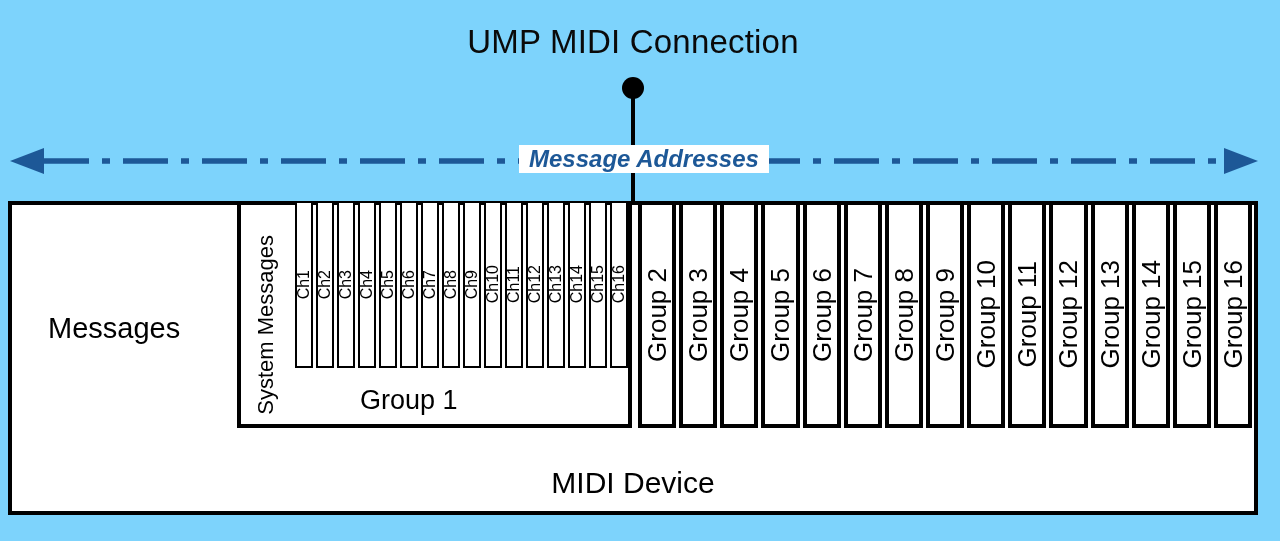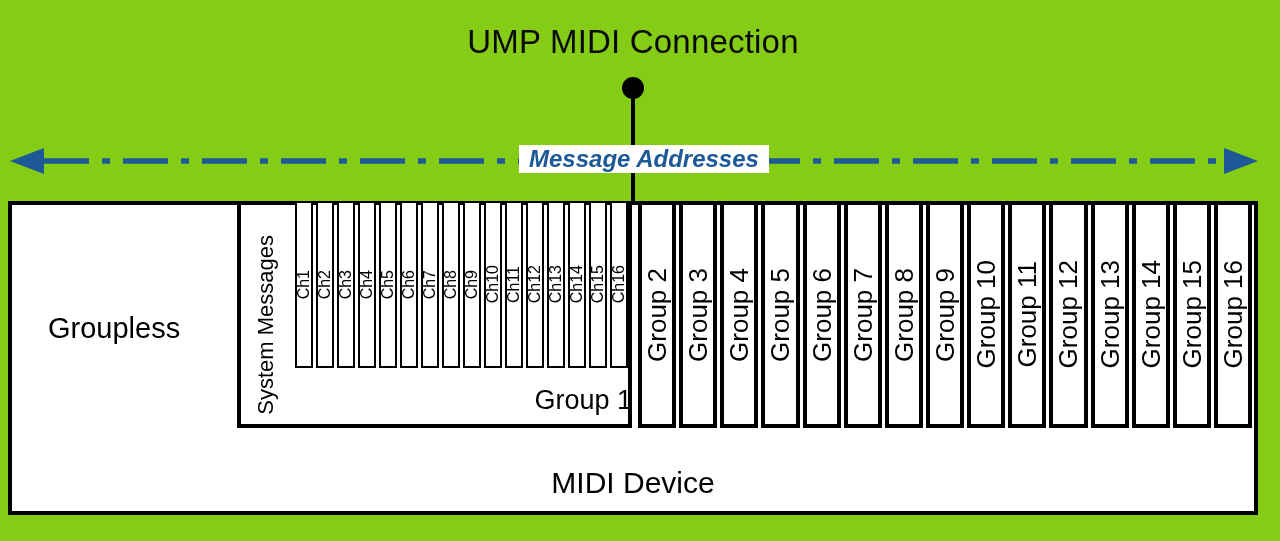--- a/index.html
+++ b/index.html
@@ -5,21 +5,21 @@
   * { margin: 0; padding: 0; box-sizing: border-box; }
   html, body { background: #ffffff; }
   body {
     font-family: "Liberation Sans", "DejaVu Sans", sans-serif;
     color: #000;
   }
   #canvas {
     position: relative;
     width: 1280px;
     height: 541px;
-    background: #84cc16;
+    background: #7dd3fc;
     overflow: hidden;
   }
   .title {
     position: absolute;
     left: 0; top: 24px;
     width: 1266px;
     text-align: center;
     font-size: 33px;
     line-height: 36px;
     color: #0a0a0a;
@@ -118,21 +118,21 @@
     display: flex;
     align-items: center;
     justify-content: center;
     overflow: visible;
   }
   .ch-label { font-size: 16px; line-height: 14px; }
   .group1-label {
     position: absolute;
     left: 360px; top: 386px;
     width: 272px; height: 28px;
-    text-align: right;
+    text-align: left;
     font-size: 27px;
     line-height: 28px;
   }
   .groups-row {
     position: absolute;
     left: 638px; top: 201px;
     width: 614px; height: 227px;
     display: flex;
     gap: 3px;
   }
@@ -161,21 +161,21 @@
     <line x1="44" y1="20" x2="1224" y2="20" stroke-width="5.5" stroke-dasharray="45 13 8 13"></line>
     <polygon points="10,20 44,7 44,33"></polygon>
     <polygon points="1258,20 1224,7 1224,33"></polygon>
   </svg>
 
   <div class="msg-label">Message Addresses</div>
 
   <div class="device-box"></div>
 
   <div class="groupless">
-    <div>Groupless</div>
+    <div>Messages</div>
   </div>
 
   <div class="group1-box"></div>
 
   <div class="sysmsg">
     <span class="vtext">System Messages</span>
   </div>
 
   <div class="ch-row">
       <div class="ch-cell">

